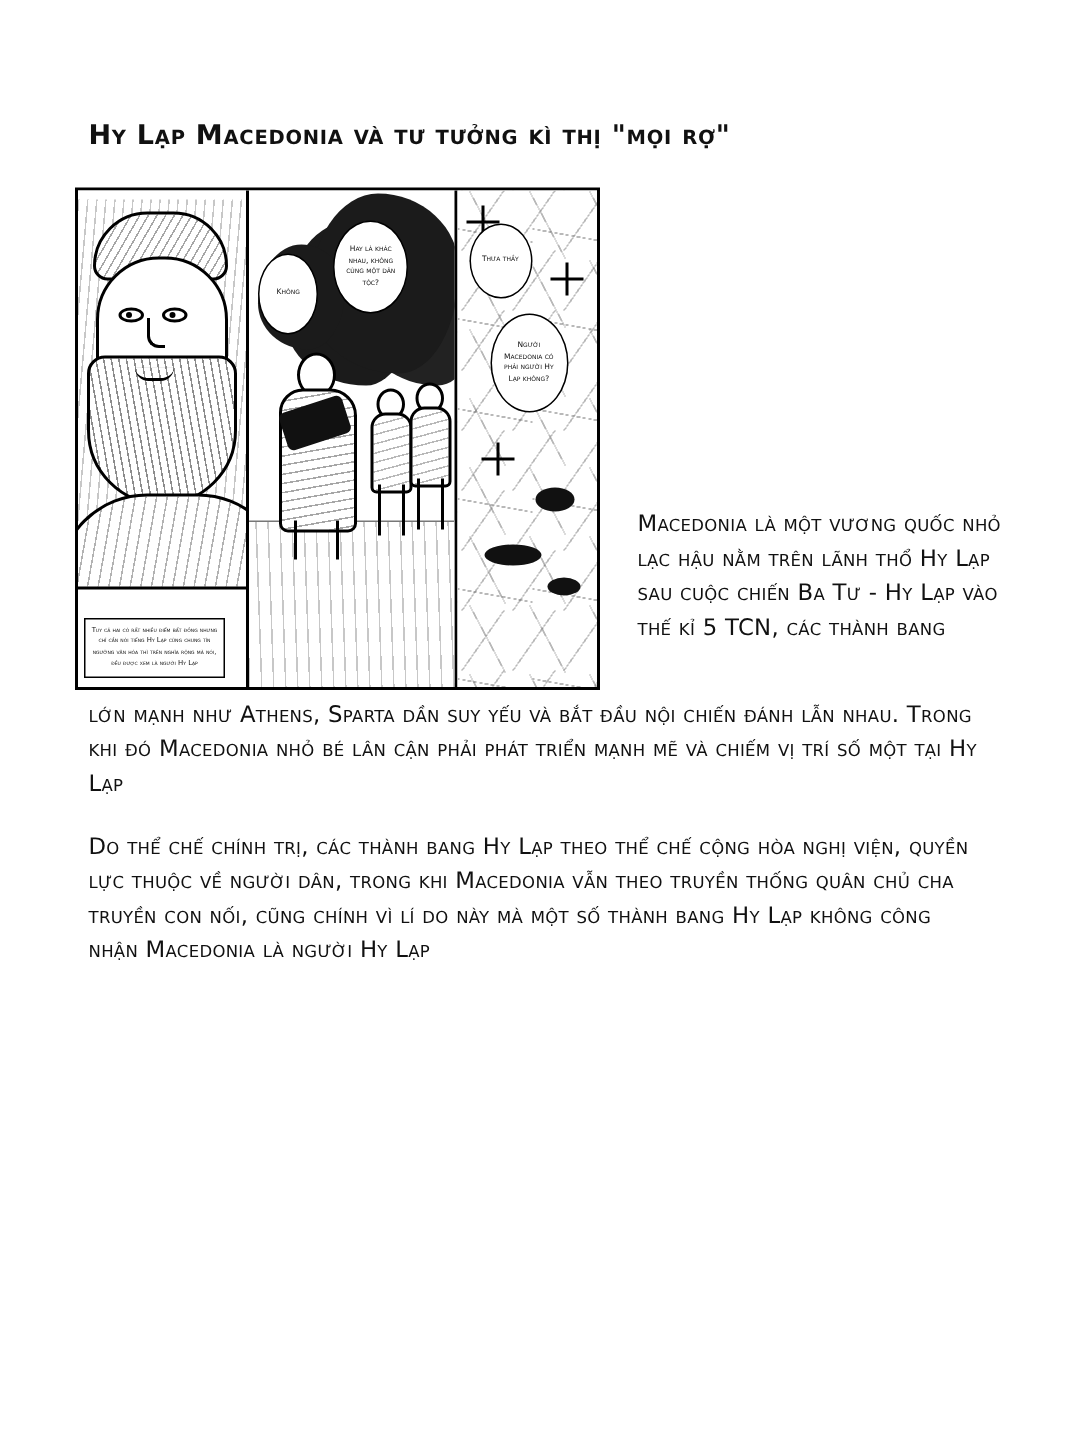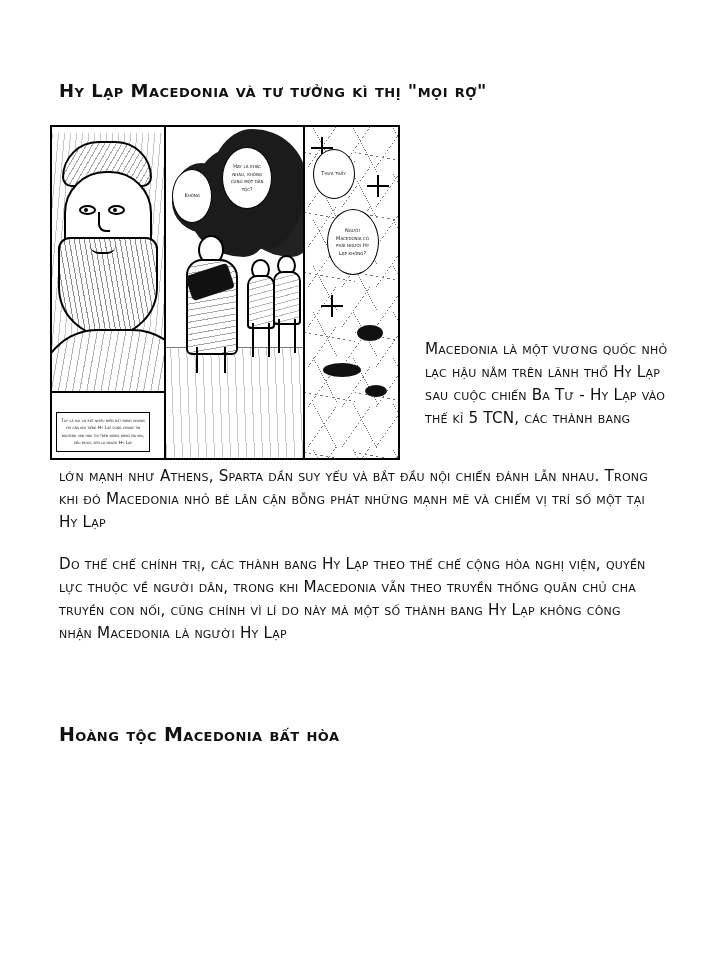--- a/index.html
+++ b/index.html
@@ -372,18 +372,17 @@
       <div class="plus" style="left:16px; top:168px;"></div>
       <div class="blob" style="left:52px; top:198px; width:26px; height:16px;"></div>
       <div class="blob" style="left:18px; top:236px; width:38px; height:14px;"></div>
       <div class="blob" style="left:60px; top:258px; width:22px; height:12px;"></div>
       <div class="bubble b-thua">Thưa thầy</div>
       <div class="bubble b-nguoi">Người Macedonia có phải người Hy Lạp không?</div>
     </div>
   </div>
 
   <div class="para" id="p-right2">Macedonia là một vương quốc nhỏ lạc hậu nằm trên lãnh thổ Hy Lạp sau cuộc chiến Ba Tư - Hy Lạp vào thế kỉ 5 TCN, các thành bang</div>
-  <div class="para" id="p-wide1">lớn mạnh như Athens, Sparta dần suy yếu và bắt đầu nội chiến đánh lẫn nhau. Trong khi đó Macedonia nhỏ bé lân cận bỗng phát những mạnh mẽ và chiếm vị trí số một tại Hy Lạp</div>
+  <div class="para" id="p-wide1">lớn mạnh như Athens, Sparta dần suy yếu và bắt đầu nội chiến đánh lẫn nhau. Trong khi đó Macedonia nhỏ bé lân cận phải phát triển mạnh mẽ và chiếm vị trí số một tại Hy Lạp</div>
   <div class="para" id="p-wide2">Do thể chế chính trị, các thành bang Hy Lạp theo thể chế cộng hòa nghị viện, quyền lực thuộc về người dân, trong khi Macedonia vẫn theo truyền thống quân chủ cha truyền con nối, cũng chính vì lí do này mà một số thành bang Hy Lạp không công nhận Macedonia là người Hy Lạp</div>
 
-  <div class="sub-title">Hoàng tộc Macedonia bất hòa</div>
 
 </div>
 
 </body></html>

